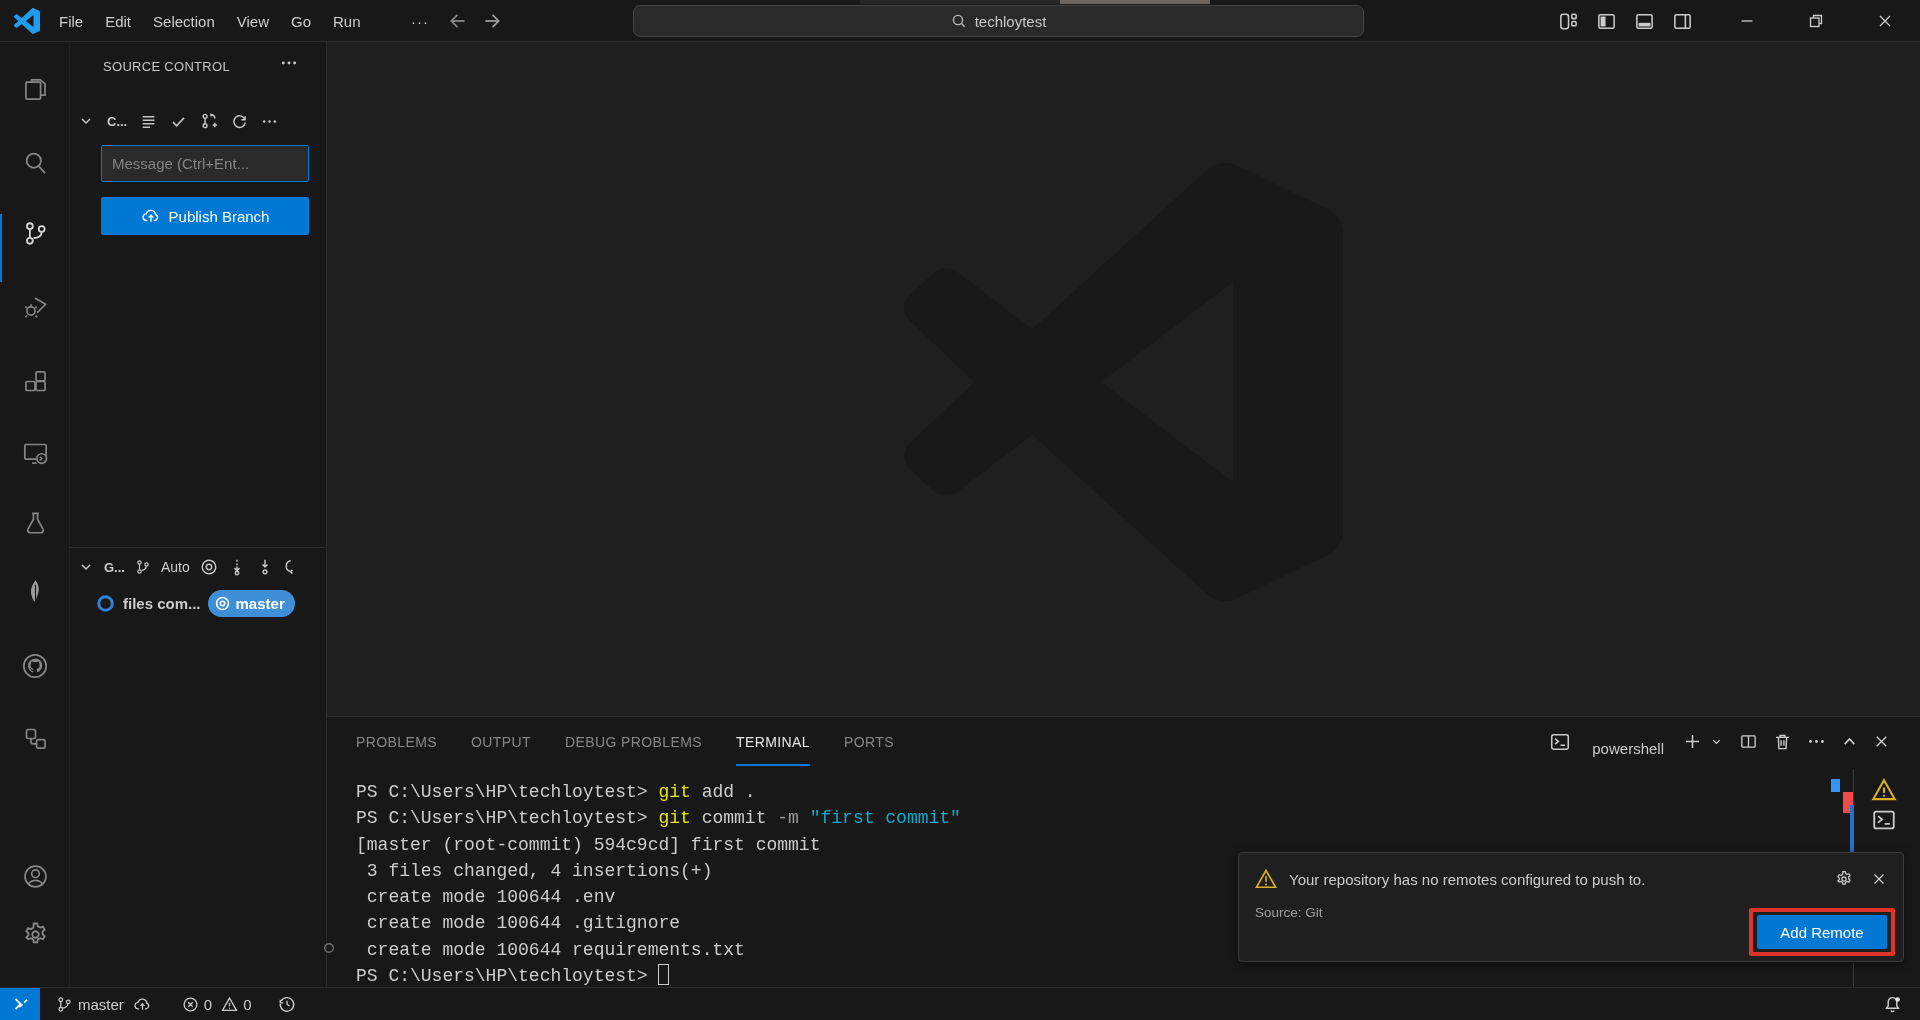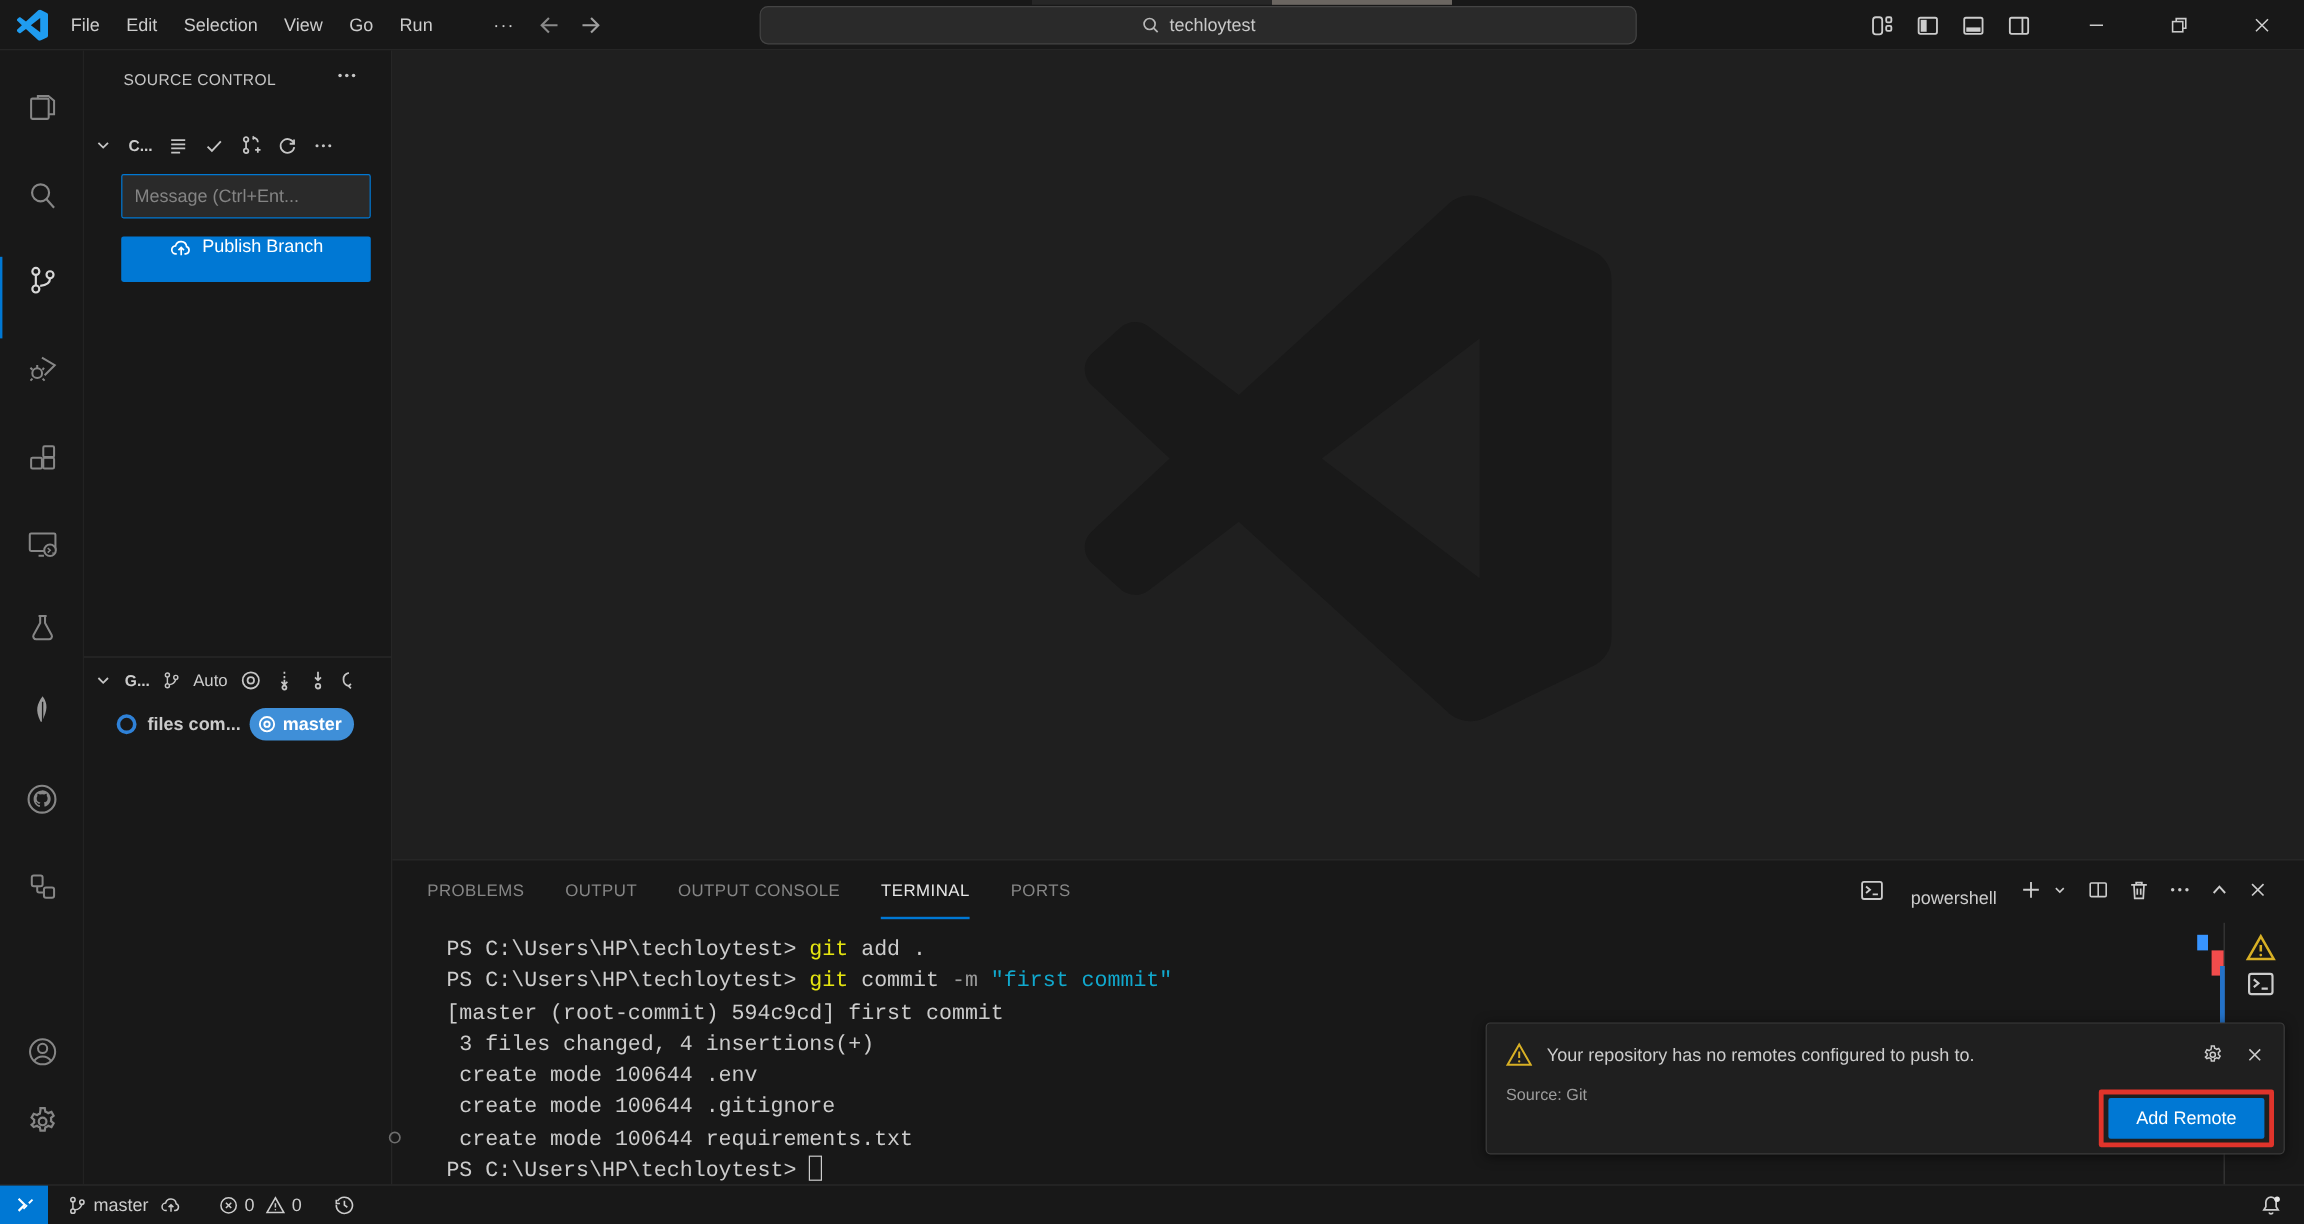--- a/index.html
+++ b/index.html
@@ -41,21 +41,21 @@
   #sc-more { left:210px; top:12px; }
   #scm-row { left:8px; top:66px; width:245px; height:26px; display:flex;
              align-items:center; gap:13px; }
   .sec-label { color:#cccccc; font-weight:bold; font-size:13px; }
   #commit-input { left:31px; top:103px; width:208px; height:37px; background:#2a2a2a;
       border:1px solid #0078d4; border-radius:2px; color:#cccccc; font-size:15px;
       padding:0 10px; font-family:"Liberation Sans",sans-serif; }
   #commit-input::placeholder { color:#848484; }
   #publish-btn { left:31px; top:155px; width:208px; height:38px; background:#0078d4;
       border:none; border-radius:2px; color:#ffffff; font-size:15px; display:flex;
-      align-items:flex-start; justify-content:center; gap:8px; }
+      align-items:center; justify-content:center; gap:8px; }
   #graph-divider { left:0; top:505px; width:257px; height:1px; background:#2b2b2b; }
   #graph-row { left:8px; top:512px; width:252px; height:26px; display:flex;
                align-items:center; gap:10px; overflow:hidden; }
   #graph-auto { color:#cccccc; font-size:14px; }
   #commit-row { left:0; top:546px; width:257px; height:30px; display:flex;
                 align-items:center; }
   #commit-dot { margin-left:26px; }
   #commit-msg { margin-left:8px; color:#cccccc; font-size:15px; font-weight:bold; white-space:nowrap; }
   #branch-badge { margin-left:7px; height:27px; background:#3f8fd8; border-radius:14px;
       display:flex; align-items:center; gap:5px; padding:0 10px 0 6px; color:#ffffff;
@@ -71,21 +71,21 @@
   #panel-tabs { position:absolute; left:29px; top:0; height:49px; display:flex;
                 gap:34px; align-items:center; }
   .panel-tab { color:#868686; font-size:14px; letter-spacing:.4px; height:49px;
                display:flex; align-items:center; }
   .panel-tab.active { color:#e7e7e7; border-bottom:2px solid #0078d4; padding-top:2px; }
   #panel-actions { position:absolute; right:30px; top:0; height:49px; display:flex;
                    align-items:center; gap:15px; }
   #term-label { color:#cccccc; font-size:15px; margin:13px 4px 0 6px; }
   #terminal-output { position:absolute; left:29px; top:62px; width:1480px;
       font-family:"Liberation Mono","DejaVu Sans Mono",monospace; font-size:18px;
-      line-height:26.3px; white-space:pre;margin-left:16px; }
+      line-height:26.3px; white-space:pre; }
   .seg-fg { color:#cccccc; } .seg-yellow { color:#e5e510; }
   .seg-gray { color:#9b9b9b; } .seg-cyan { color:#11a8cd; }
   .term-cursor { display:inline-block; width:11px; height:21px;
       border:1.5px solid #cccccc; vertical-align:-4px; }
   #cmd-decoration { left:-4px; top:225px; }
   #term-divider { left:1526px; top:52px; width:1px; height:219px; background:#3a3a3a; }
   #sb-blue-sq { left:1504px; top:62px; width:9px; height:13px; background:#3794ff; }
   #sb-red-bar { left:1516px; top:75px; width:10px; height:21px; background:#f14c4c; }
   #sb-blue-bar { left:1523px; top:88px; width:4px; height:128px; background:#2472c8; }
   #term-tab-warn { left:1544px; top:60px; } #term-tab-ps { left:1544px; top:90px; }
@@ -420,21 +420,21 @@
     <svg width="440" height="440" viewBox="0 0 100 100">
         <path fill="#191919" d="M96.5 10.7L75.9.8c-2.4-1.1-5.2-.6-7 1.2L29.4 38 12.3 25c-1.6-1.2-3.8-1.1-5.3.2l-5.5 5c-1.7 1.6-1.7 4.3 0 5.9L16.3 50 1.5 63.9c-1.7 1.6-1.7 4.3 0 5.9l5.5 5c1.5 1.3 3.7 1.4 5.3.2l17.1-13 39.5 36c1.8 1.8 4.6 2.3 7 1.2l20.6-9.9c2.1-1 3.5-3.1 3.5-5.4V16.1c0-2.3-1.4-4.4-3.5-5.4zM75 72.7L45.1 50 75 27.3v45.4z"></path>
       </svg>
   </span>
 </div>
 
 <div id="panel" class="abs">
   <div id="panel-tabs">
       <div class="panel-tab">PROBLEMS</div>
       <div class="panel-tab">OUTPUT</div>
-      <div class="panel-tab">OUTPUT CONSOLE</div>
+      <div class="panel-tab">DEBUG PROBLEMS</div>
       <div class="panel-tab active">TERMINAL</div>
       <div class="panel-tab">PORTS</div>
     </div>
 
   <div id="panel-actions">
     <span>
       <svg width="22" height="22" viewBox="0 0 20 20" fill="none" stroke="#cccccc" stroke-width="1.4">
           <rect x="2.5" y="3.5" width="15" height="13" rx="1.5"></rect>
           <path d="m5.5 7 3 2.5-3 2.5M10.5 13h4"></path>
         </svg>

